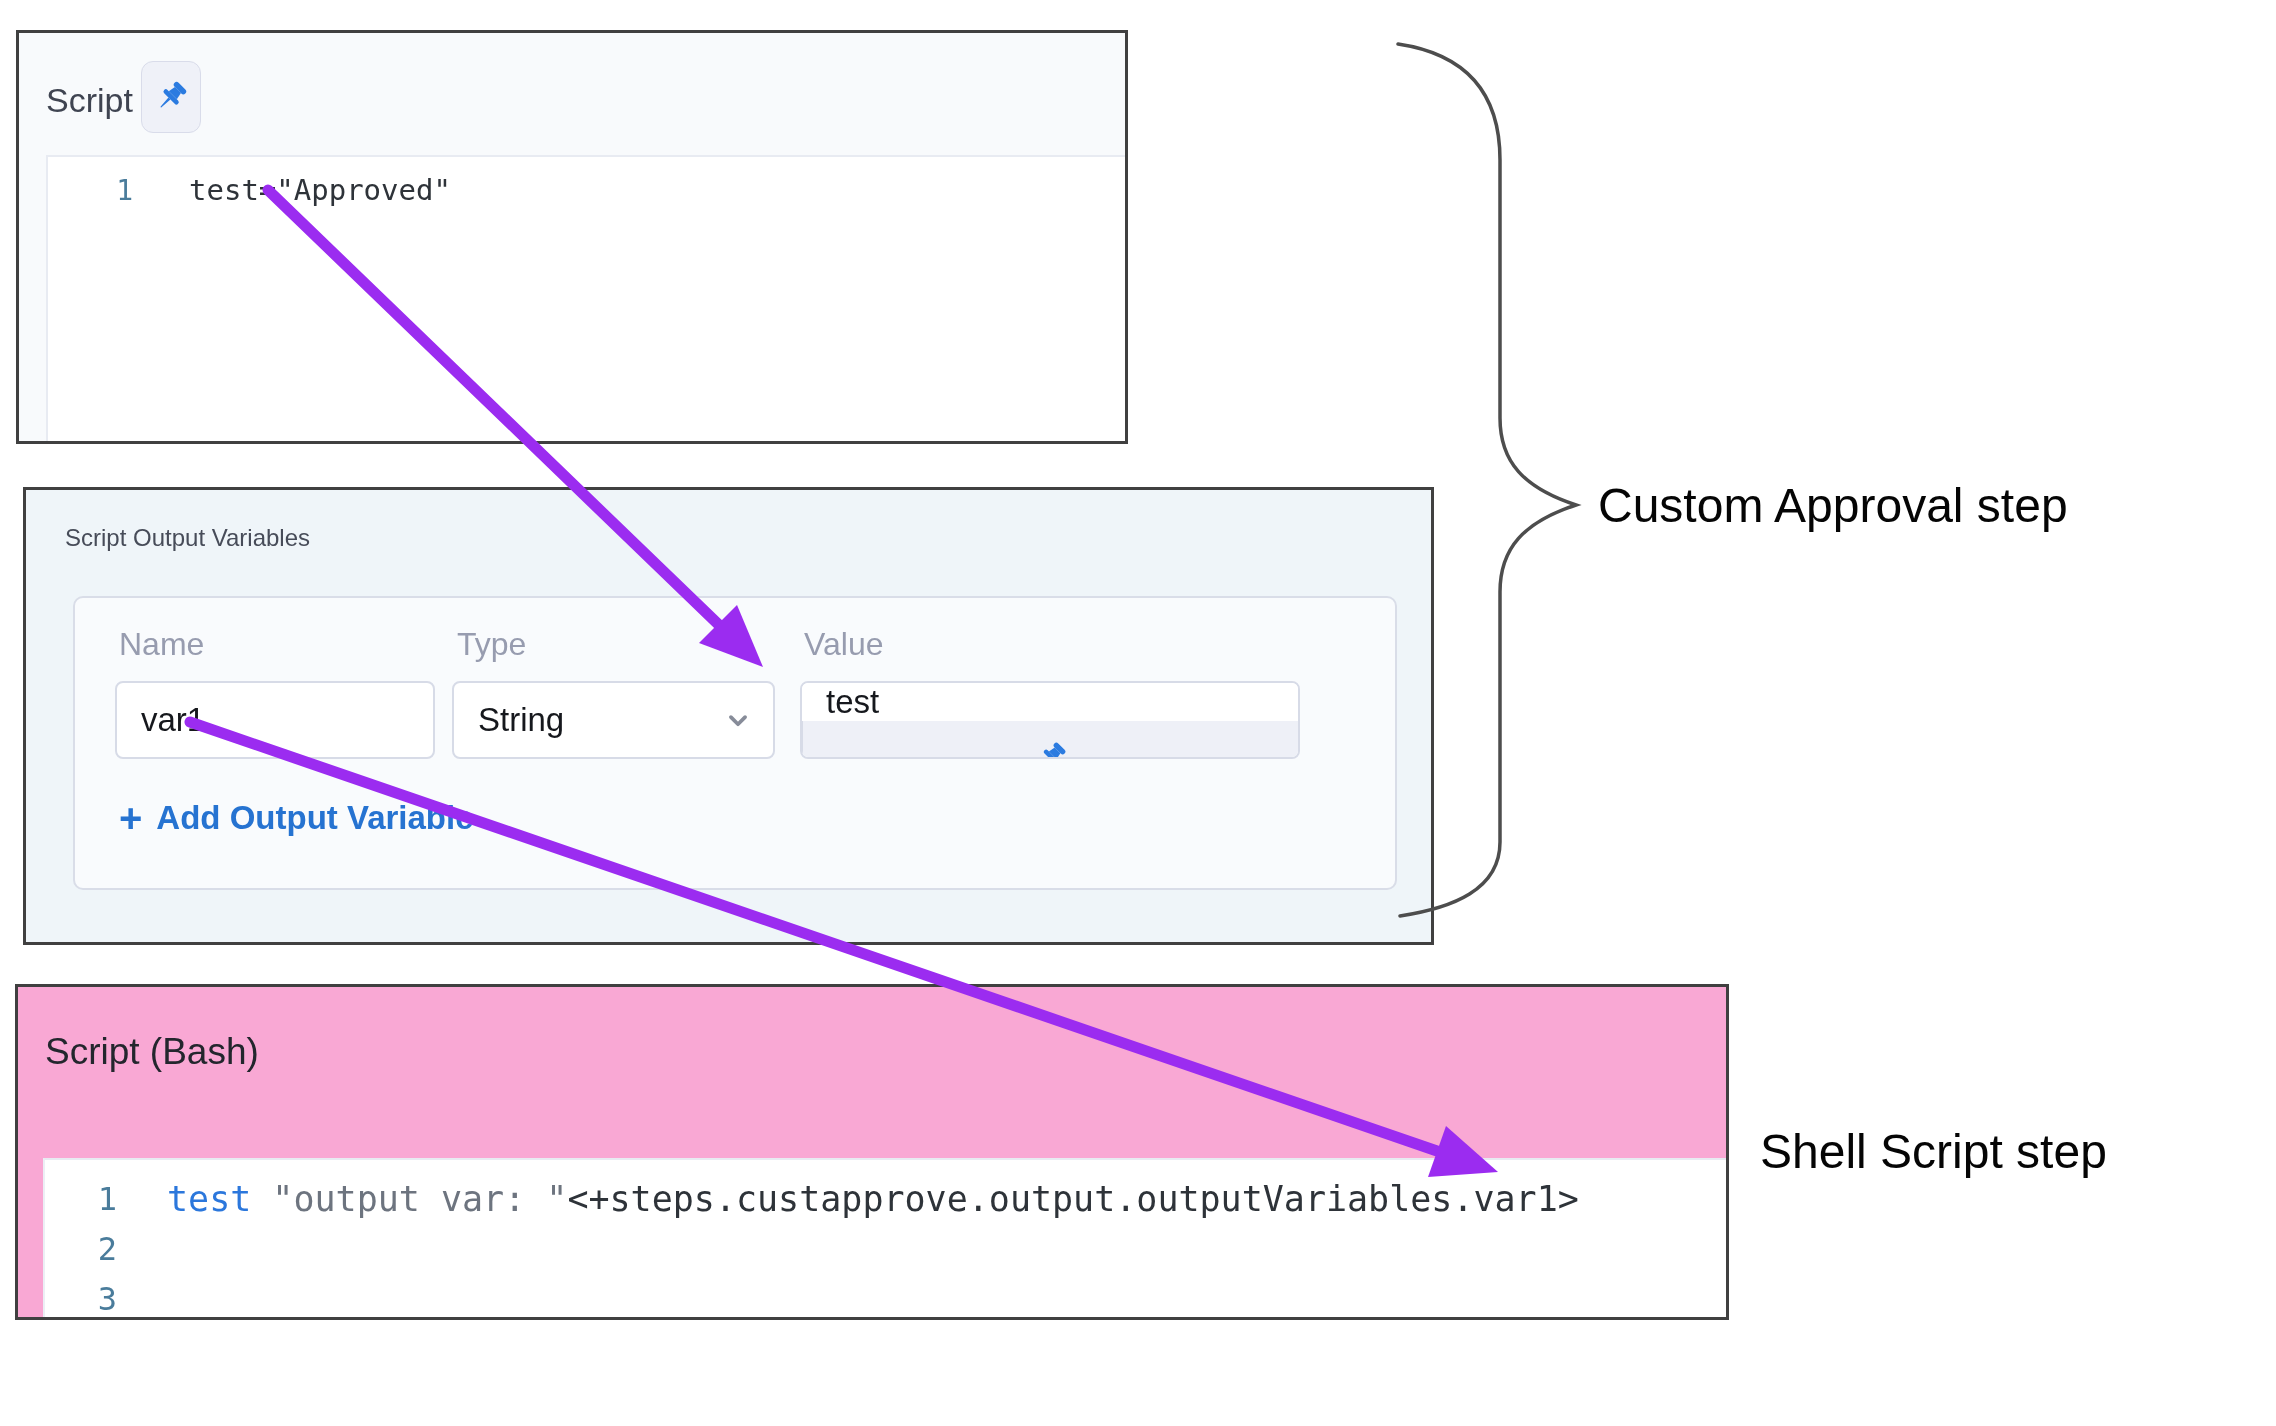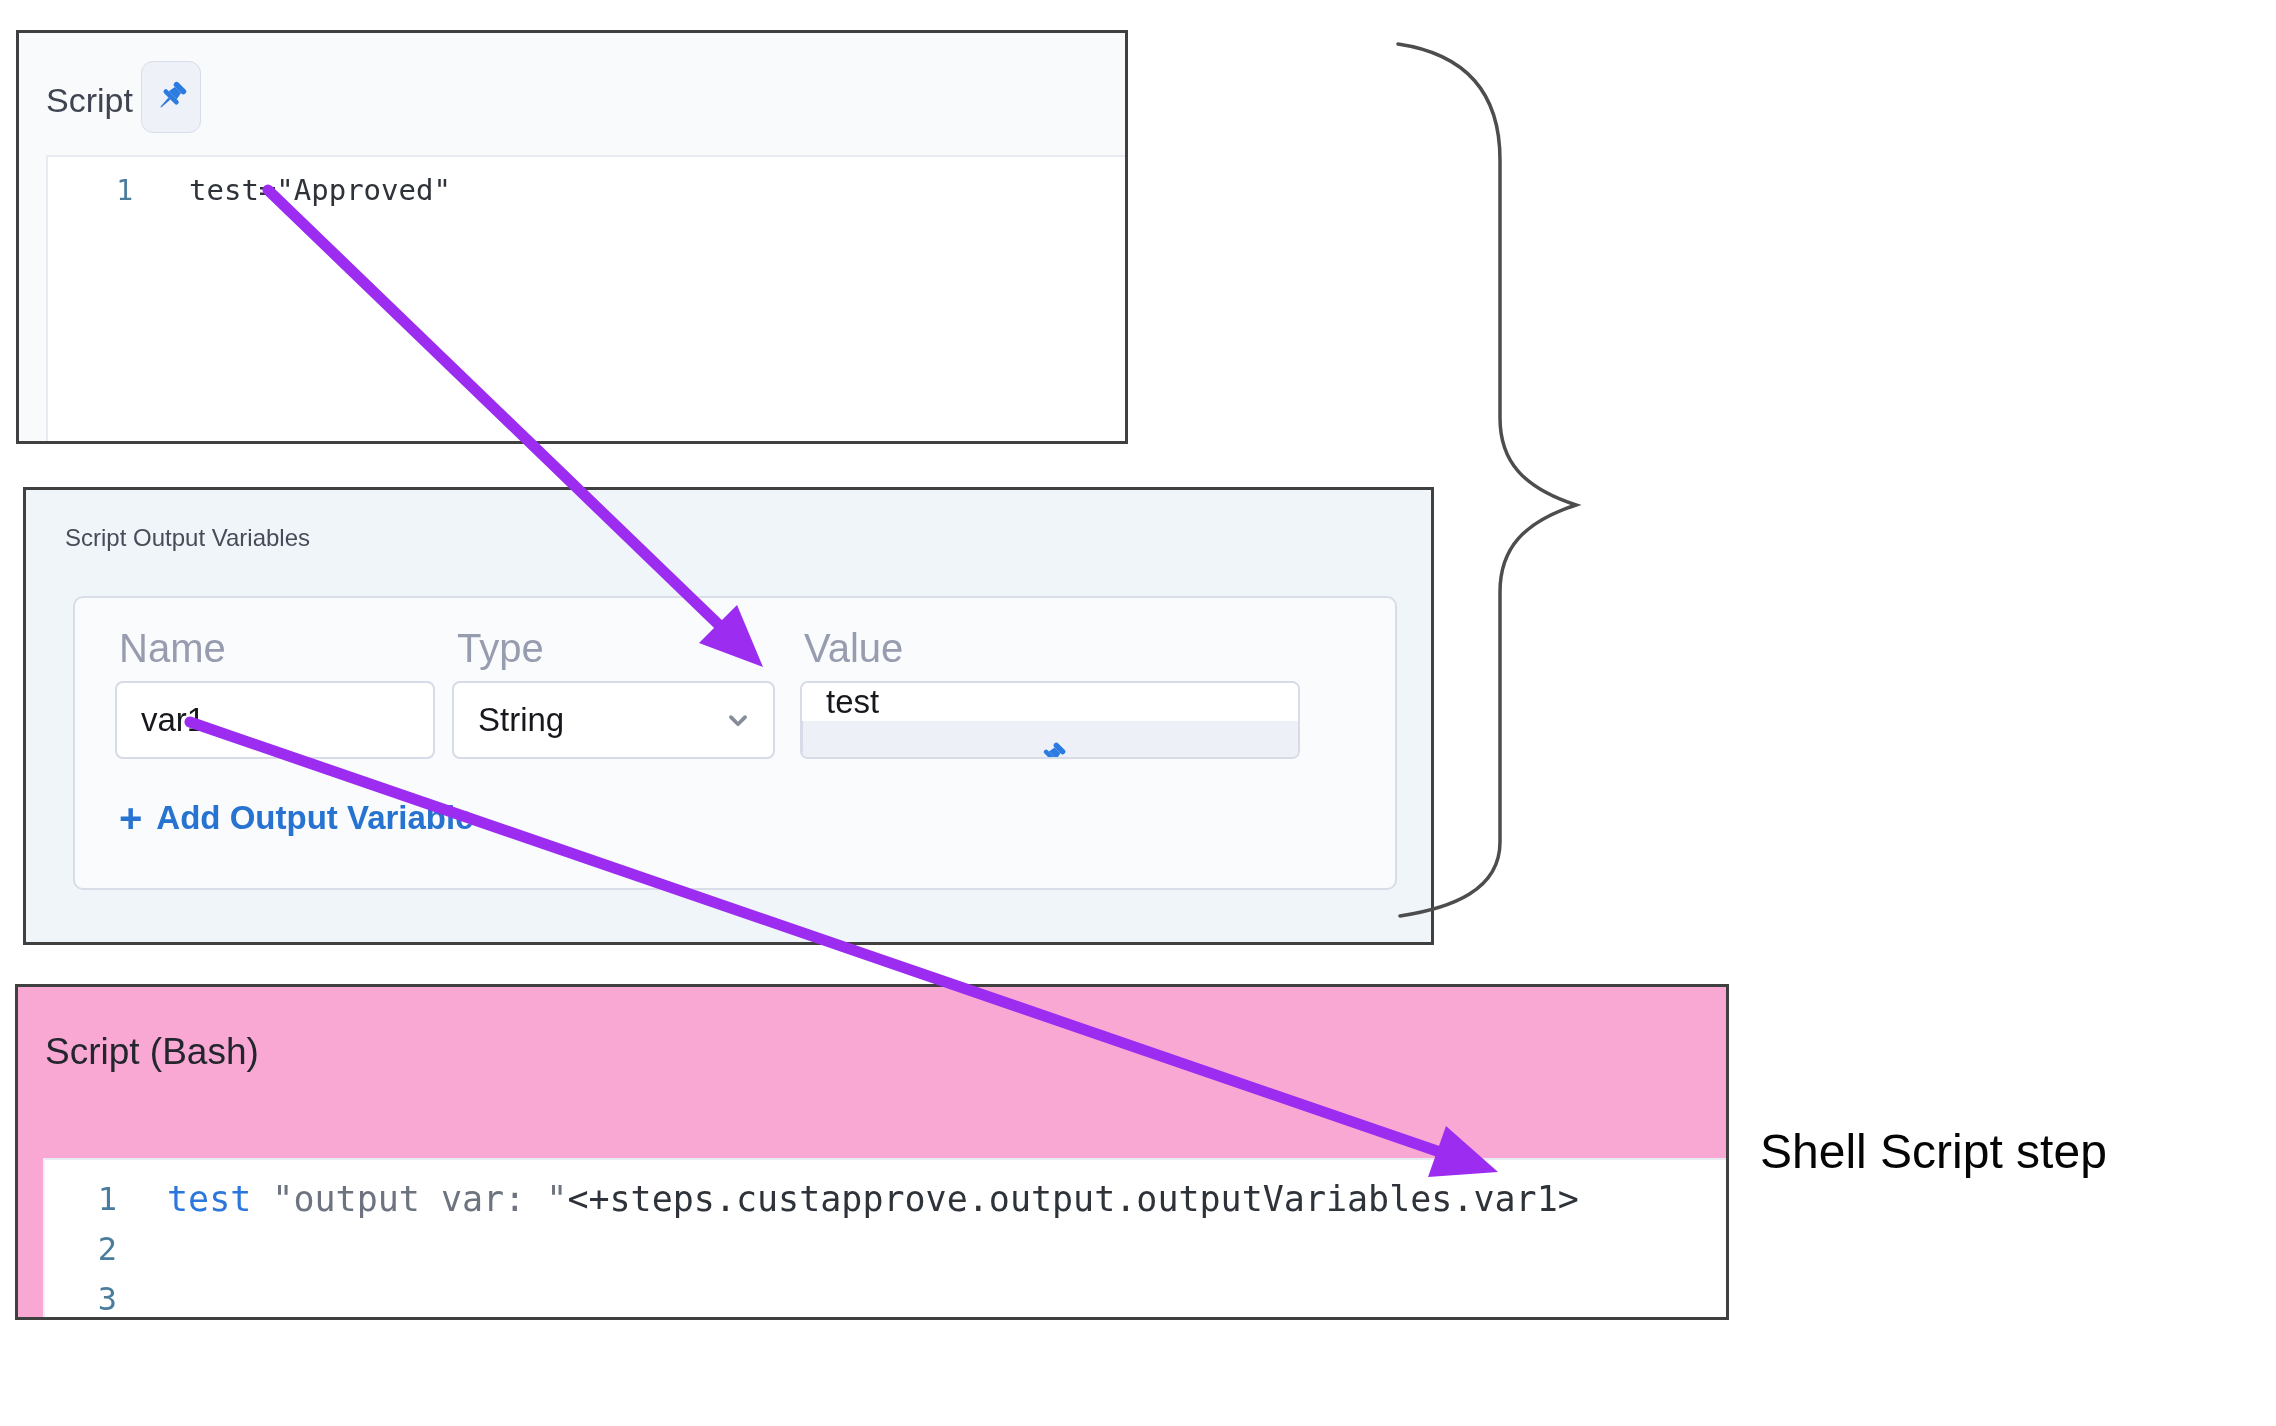--- a/index.html
+++ b/index.html
@@ -35,21 +35,21 @@
   #bash-code .code-line{height:50px;font-size:35px;}
   #bash-code .gutter-num{font-size:32px;width:72px;flex:0 0 72px;}
   #bash-code .code-text{padding-left:50px;}
   .tok-kw{color:#2b77dc;}
   .tok-str{color:#6d747f;}
   .tok-expr{color:#2e3339;}
 
   
   #outvars-card{left:47px;top:106px;width:1320px;height:290px;background:#f9fbfd;
     border:2px solid #d9dde8;border-radius:10px;}
-  .col-label{position:absolute;top:28px;font-size:40px;color:#979caf;}
+  .col-label{position:absolute;top:28px;font-size:32px;color:#979caf;}
   #label-name{left:44px;}
   #label-type{left:382px;}
   #label-value{left:729px;}
 
   .field{position:absolute;top:83px;height:78px;box-sizing:border-box;background:#ffffff;
     border:2px solid #d7dbe7;border-radius:8px;font-size:33px;color:#16181d;}
   #name-input{left:40px;width:320px;padding:0 0 0 24px;font-family:"Liberation Sans",sans-serif;outline:none;}
   #type-select{left:377px;width:323px;display:flex;align-items:center;cursor:pointer;}
   #type-select .sel-text{padding-left:24px;flex:1;}
   #type-select .chev{width:34px;height:34px;margin-right:18px;}
@@ -167,20 +167,21 @@
       </div>
       <div class="code-line" style="top:64px;">
         <span class="gutter-num">2</span>
       </div>
       <div class="code-line" style="top:114px;">
         <span class="gutter-num">3</span>
       </div>
     </div>
   </div>
 
+  <div class="annot" id="annot-custom">Custom Approval step</div>
   <div class="annot" id="annot-shell">Shell Script step</div>
 
   <svg id="overlay" viewBox="0 0 2276 1426">
     <path d="M 1398 44 C 1452 52 1500 80 1500 160 L 1500 418 C 1500 462 1524 488 1576 505
              C 1524 522 1500 548 1500 592 L 1500 842 C 1500 890 1452 908 1400 916" fill="none" stroke="#4d4d4d" stroke-width="3.5" stroke-linecap="round"></path>
     <g>
       <line x1="268" y1="190" x2="718" y2="624" stroke="#9b2cf0" stroke-width="11" stroke-linecap="round"></line>
       <polygon points="763,667 699,643 737,605" fill="#9b2cf0"></polygon>
     </g>
     <g>

